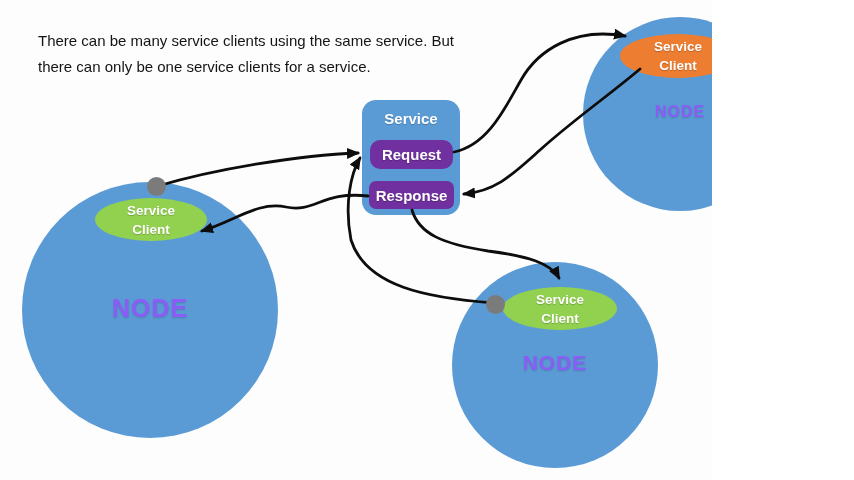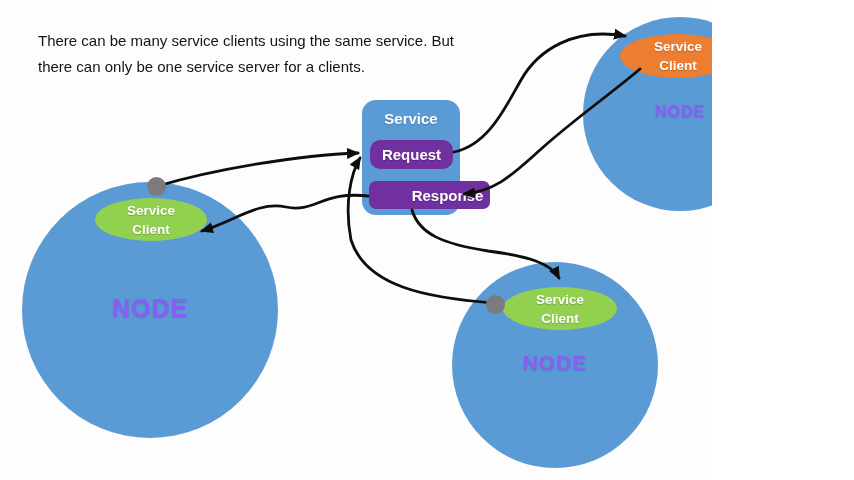--- a/index.html
+++ b/index.html
@@ -86,21 +86,21 @@
     border-radius: 7px;
     color: #ffffff;
     font-weight: bold;
     font-size: 15px;
     display: flex;
     align-items: center;
     justify-content: center;
     text-shadow: 0 1px 1px rgba(0,0,0,0.25);
   }
   .msg-box.request  { left: 8px;  top: 40px; width: 83px; height: 29px; border-radius: 10px; }
-  .msg-box.response { left: 7px;  top: 81px; width: 85px; height: 28px; padding-left: 36px; }
+  .msg-box.response { left: 7px;  top: 81px; width: 85px; height: 28px; }
 
   svg.connectors {
     position: absolute;
     left: 0; top: 0;
     width: 854px; height: 480px;
     pointer-events: none;
     z-index: 5;
   }
   .dot {
     position: absolute;
@@ -112,21 +112,21 @@
   .dot.left   { left: 147px; top: 177px; }
   .dot.bottom { left: 486px; top: 295px; }
 </style>
 </head>
 <body>
 
 <div class="canvas">
 
   <div class="annotation">
     <div>There can be many service clients using the same service. But</div>
-    <div>there can only be one service server for a clients.</div>
+    <div>there can only be one service clients for a service.</div>
   </div>
 
   <div class="circle left"></div>
   <div class="node-label left">NODE</div>
   <div class="ellipse green client-left">
     <span>Service</span>
     <span>Client</span>
   </div>
 
   <div class="circle server"></div>

